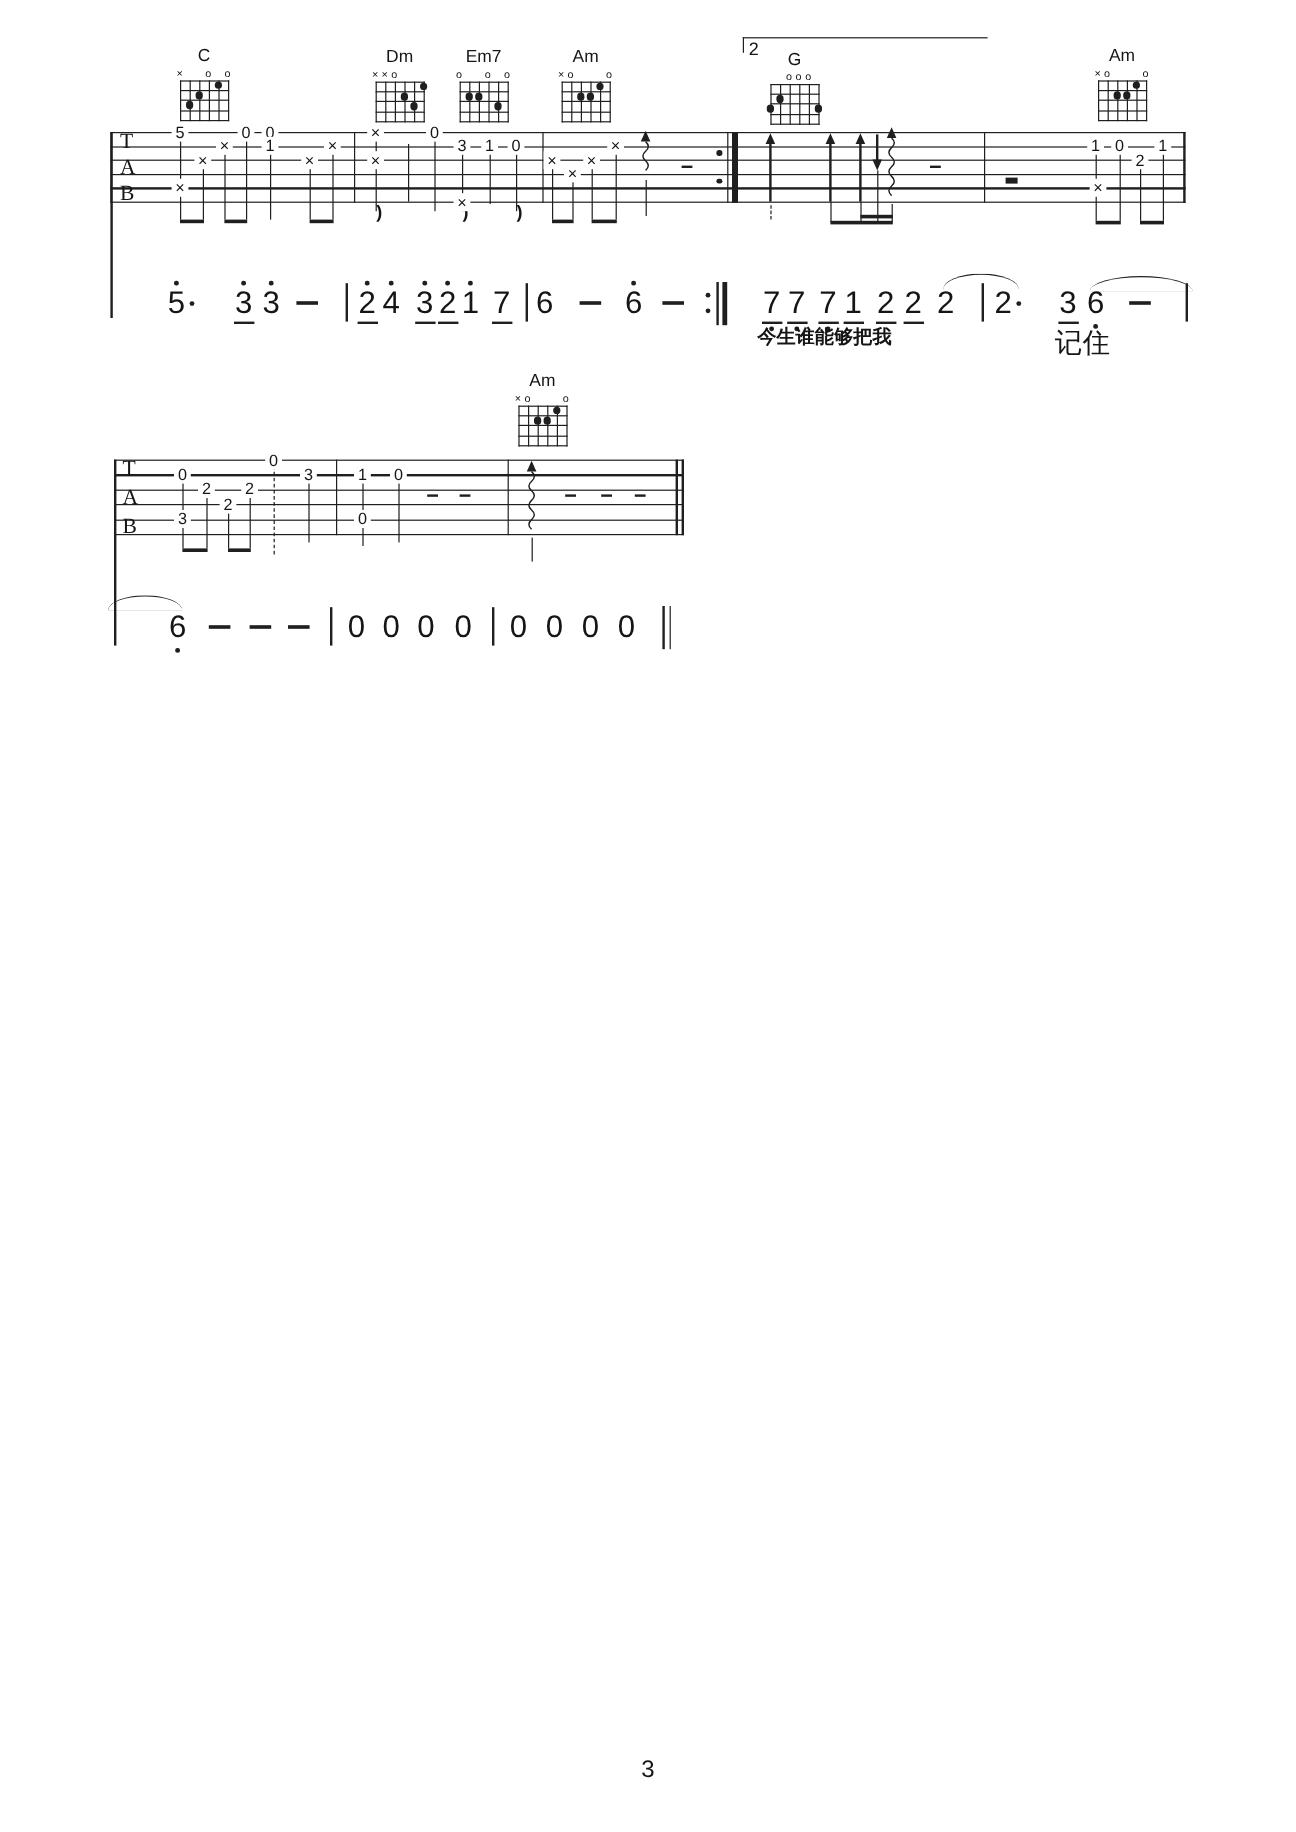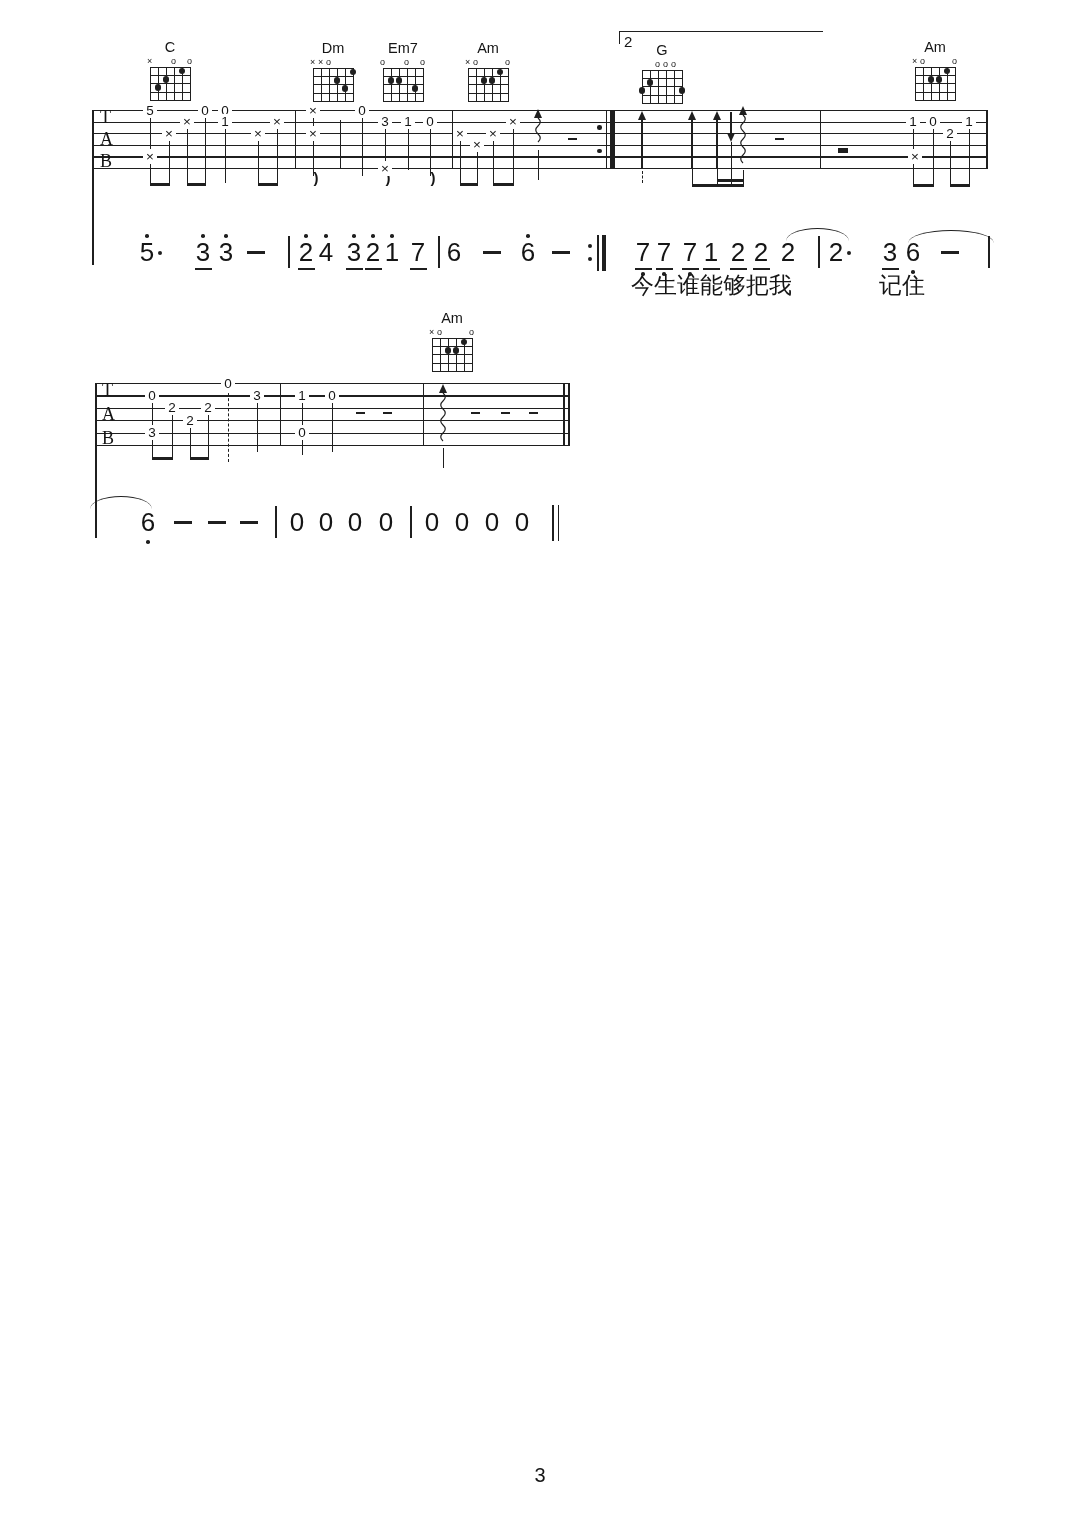--- a/index.html
+++ b/index.html
@@ -345,21 +345,21 @@
     <div style="left: 827px; top: 238px; width: 18px; text-align: center; font-size: 26px; line-height: 28px;">2</div>
     <div style="left: 847px; top: 251px; width: 4.4px; height: 4.4px; border-radius: 50%; background: rgb(31, 31, 31);"></div>
     <div style="left: 881px; top: 238px; width: 18px; text-align: center; font-size: 26px; line-height: 28px;">3</div>
     <div style="left: 881.5px; top: 268px; width: 17px; height: 1.6px; background: rgb(31, 31, 31);"></div>
     <div style="left: 904px; top: 238px; width: 18px; text-align: center; font-size: 26px; line-height: 28px;">6</div>
     <div style="left: 911px; top: 270px; width: 3.6px; height: 3.6px; border-radius: 50%; background: rgb(31, 31, 31);"></div>
     <div style="left: 941px; top: 251px; width: 18px; height: 2.6px; background: rgb(31, 31, 31);"></div>
     <div style="left: 988px; top: 236px; width: 1.5px; height: 32px; background: rgb(31, 31, 31);"></div>
     <div style="left: 786px; top: 228px; width: 63px; height: 13px; background: none; border-top: 1.6px solid rgb(31, 31, 31); border-radius: 50% 50% 0px 0px / 100% 100% 0px 0px;"></div>
     <div style="left: 908px; top: 230px; width: 86px; height: 13px; background: none; border-top: 1.6px solid rgb(31, 31, 31); border-radius: 50% 50% 0px 0px / 100% 100% 0px 0px;"></div>
-    <div style="left: 631px; top: 274px; font-size: 23px; line-height: 1; letter-spacing: 0px;">今生谁能够把我</div>
+    <div style="left: 631px; top: 274px; font-size: 16px; line-height: 1; letter-spacing: 0px; font-weight: bold;">今生谁能够把我</div>
     <div style="left: 879px; top: 274px; font-size: 23px; line-height: 1; letter-spacing: 0px;">记住</div>
     <div style="left: 139px; top: 508px; width: 18px; text-align: center; font-size: 26px; line-height: 28px;">6</div>
     <div style="left: 146px; top: 540px; width: 3.6px; height: 3.6px; border-radius: 50%; background: rgb(31, 31, 31);"></div>
     <div style="left: 174px; top: 521px; width: 18px; height: 2.6px; background: rgb(31, 31, 31);"></div>
     <div style="left: 208px; top: 521px; width: 18px; height: 2.6px; background: rgb(31, 31, 31);"></div>
     <div style="left: 240px; top: 521px; width: 18px; height: 2.6px; background: rgb(31, 31, 31);"></div>
     <div style="left: 275px; top: 506px; width: 1.5px; height: 32px; background: rgb(31, 31, 31);"></div>
     <div style="left: 288px; top: 508px; width: 18px; text-align: center; font-size: 26px; line-height: 28px;">0</div>
     <div style="left: 317px; top: 508px; width: 18px; text-align: center; font-size: 26px; line-height: 28px;">0</div>
     <div style="left: 346px; top: 508px; width: 18px; text-align: center; font-size: 26px; line-height: 28px;">0</div>

